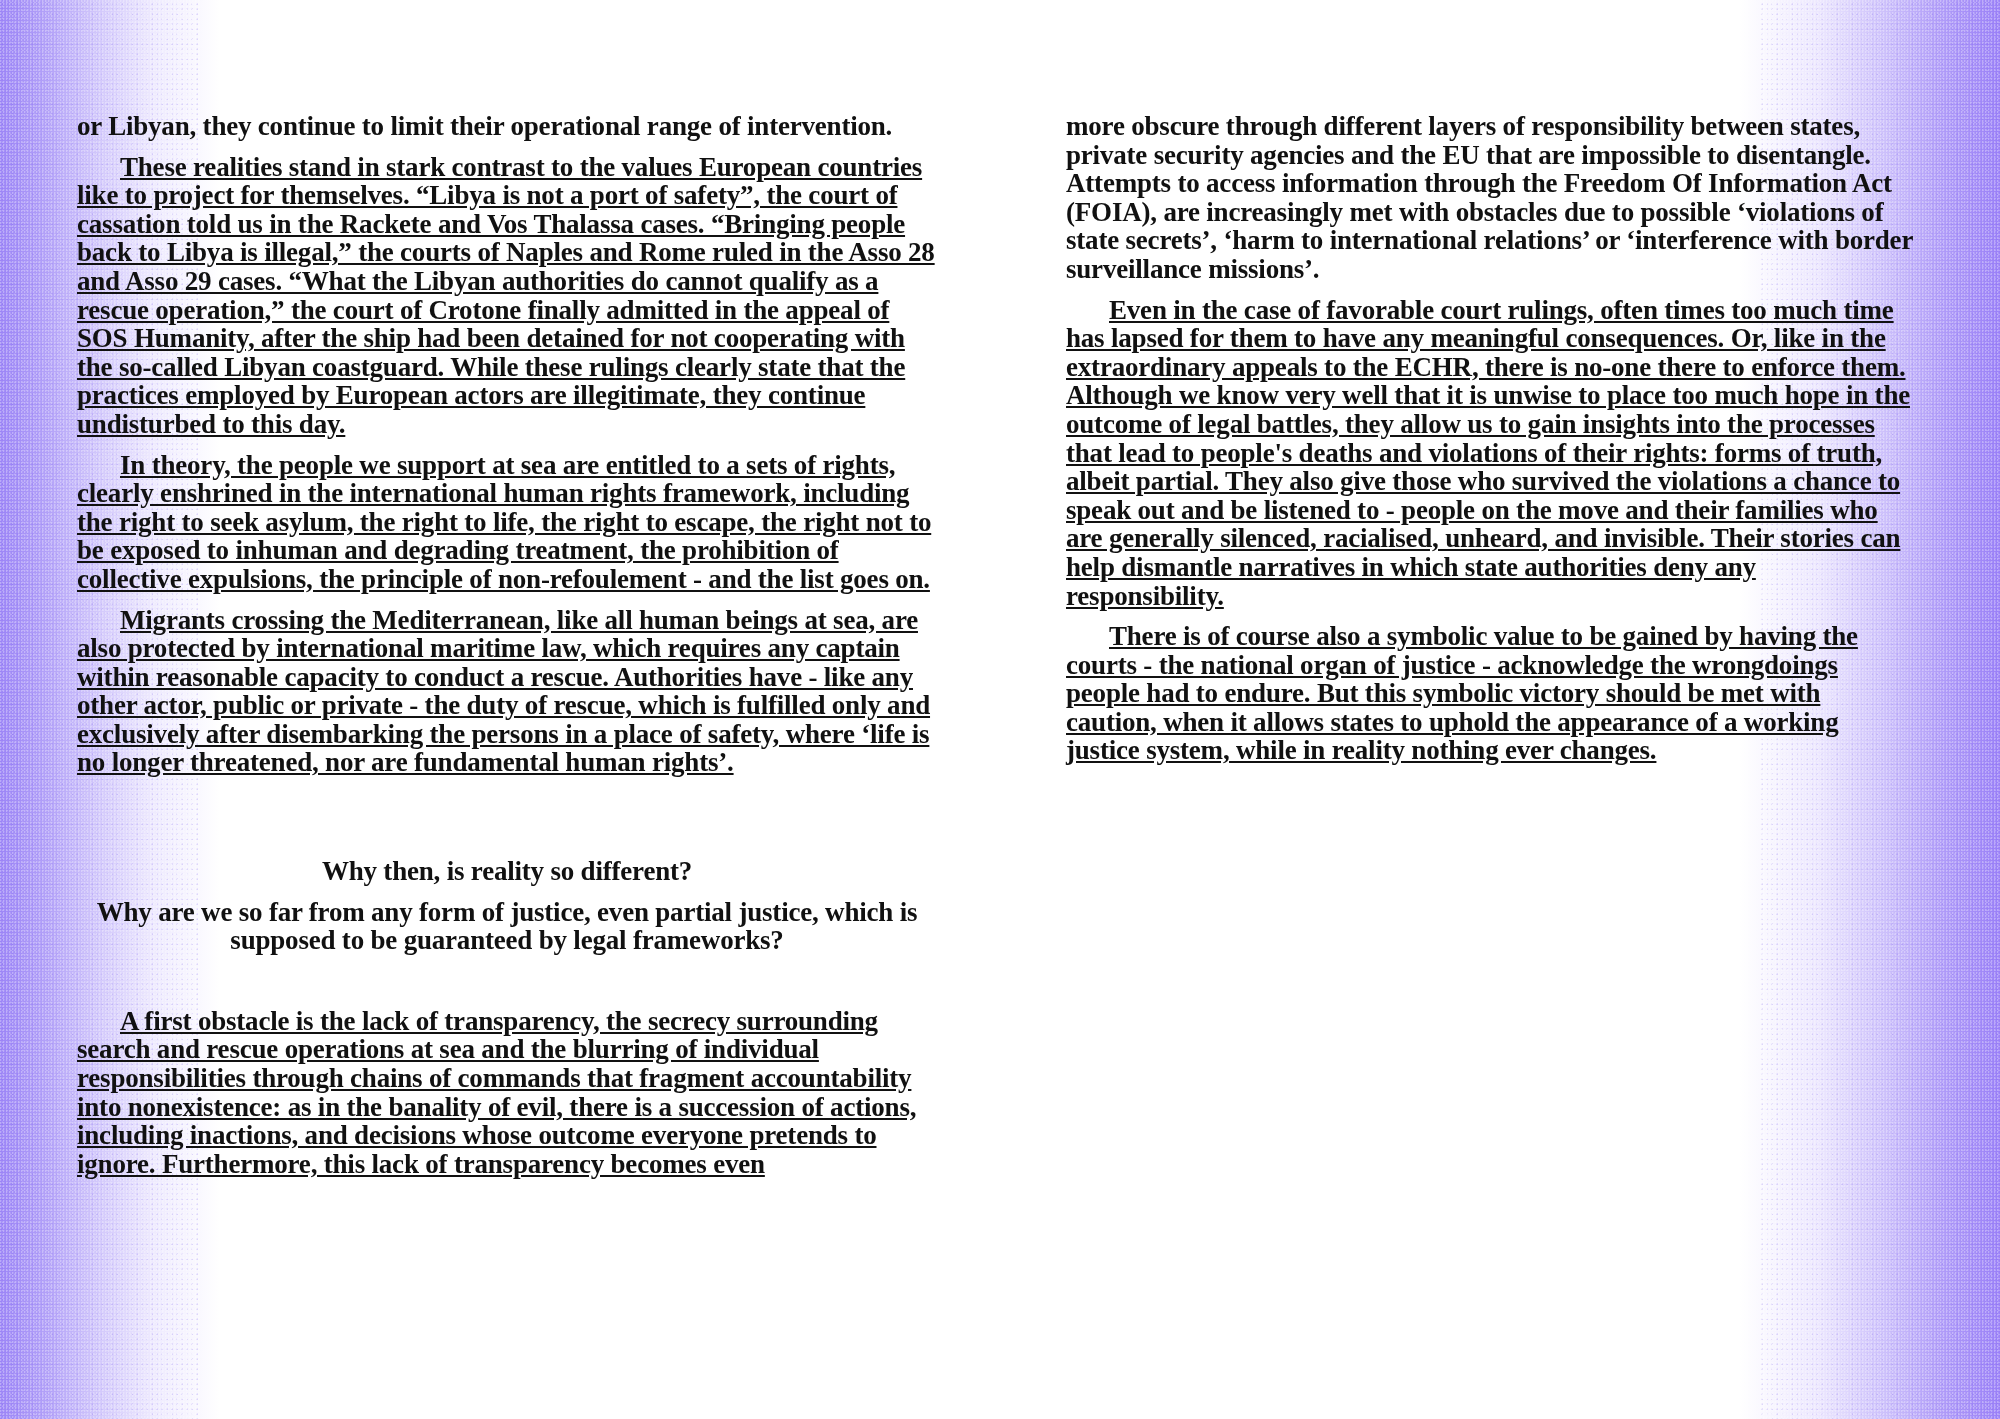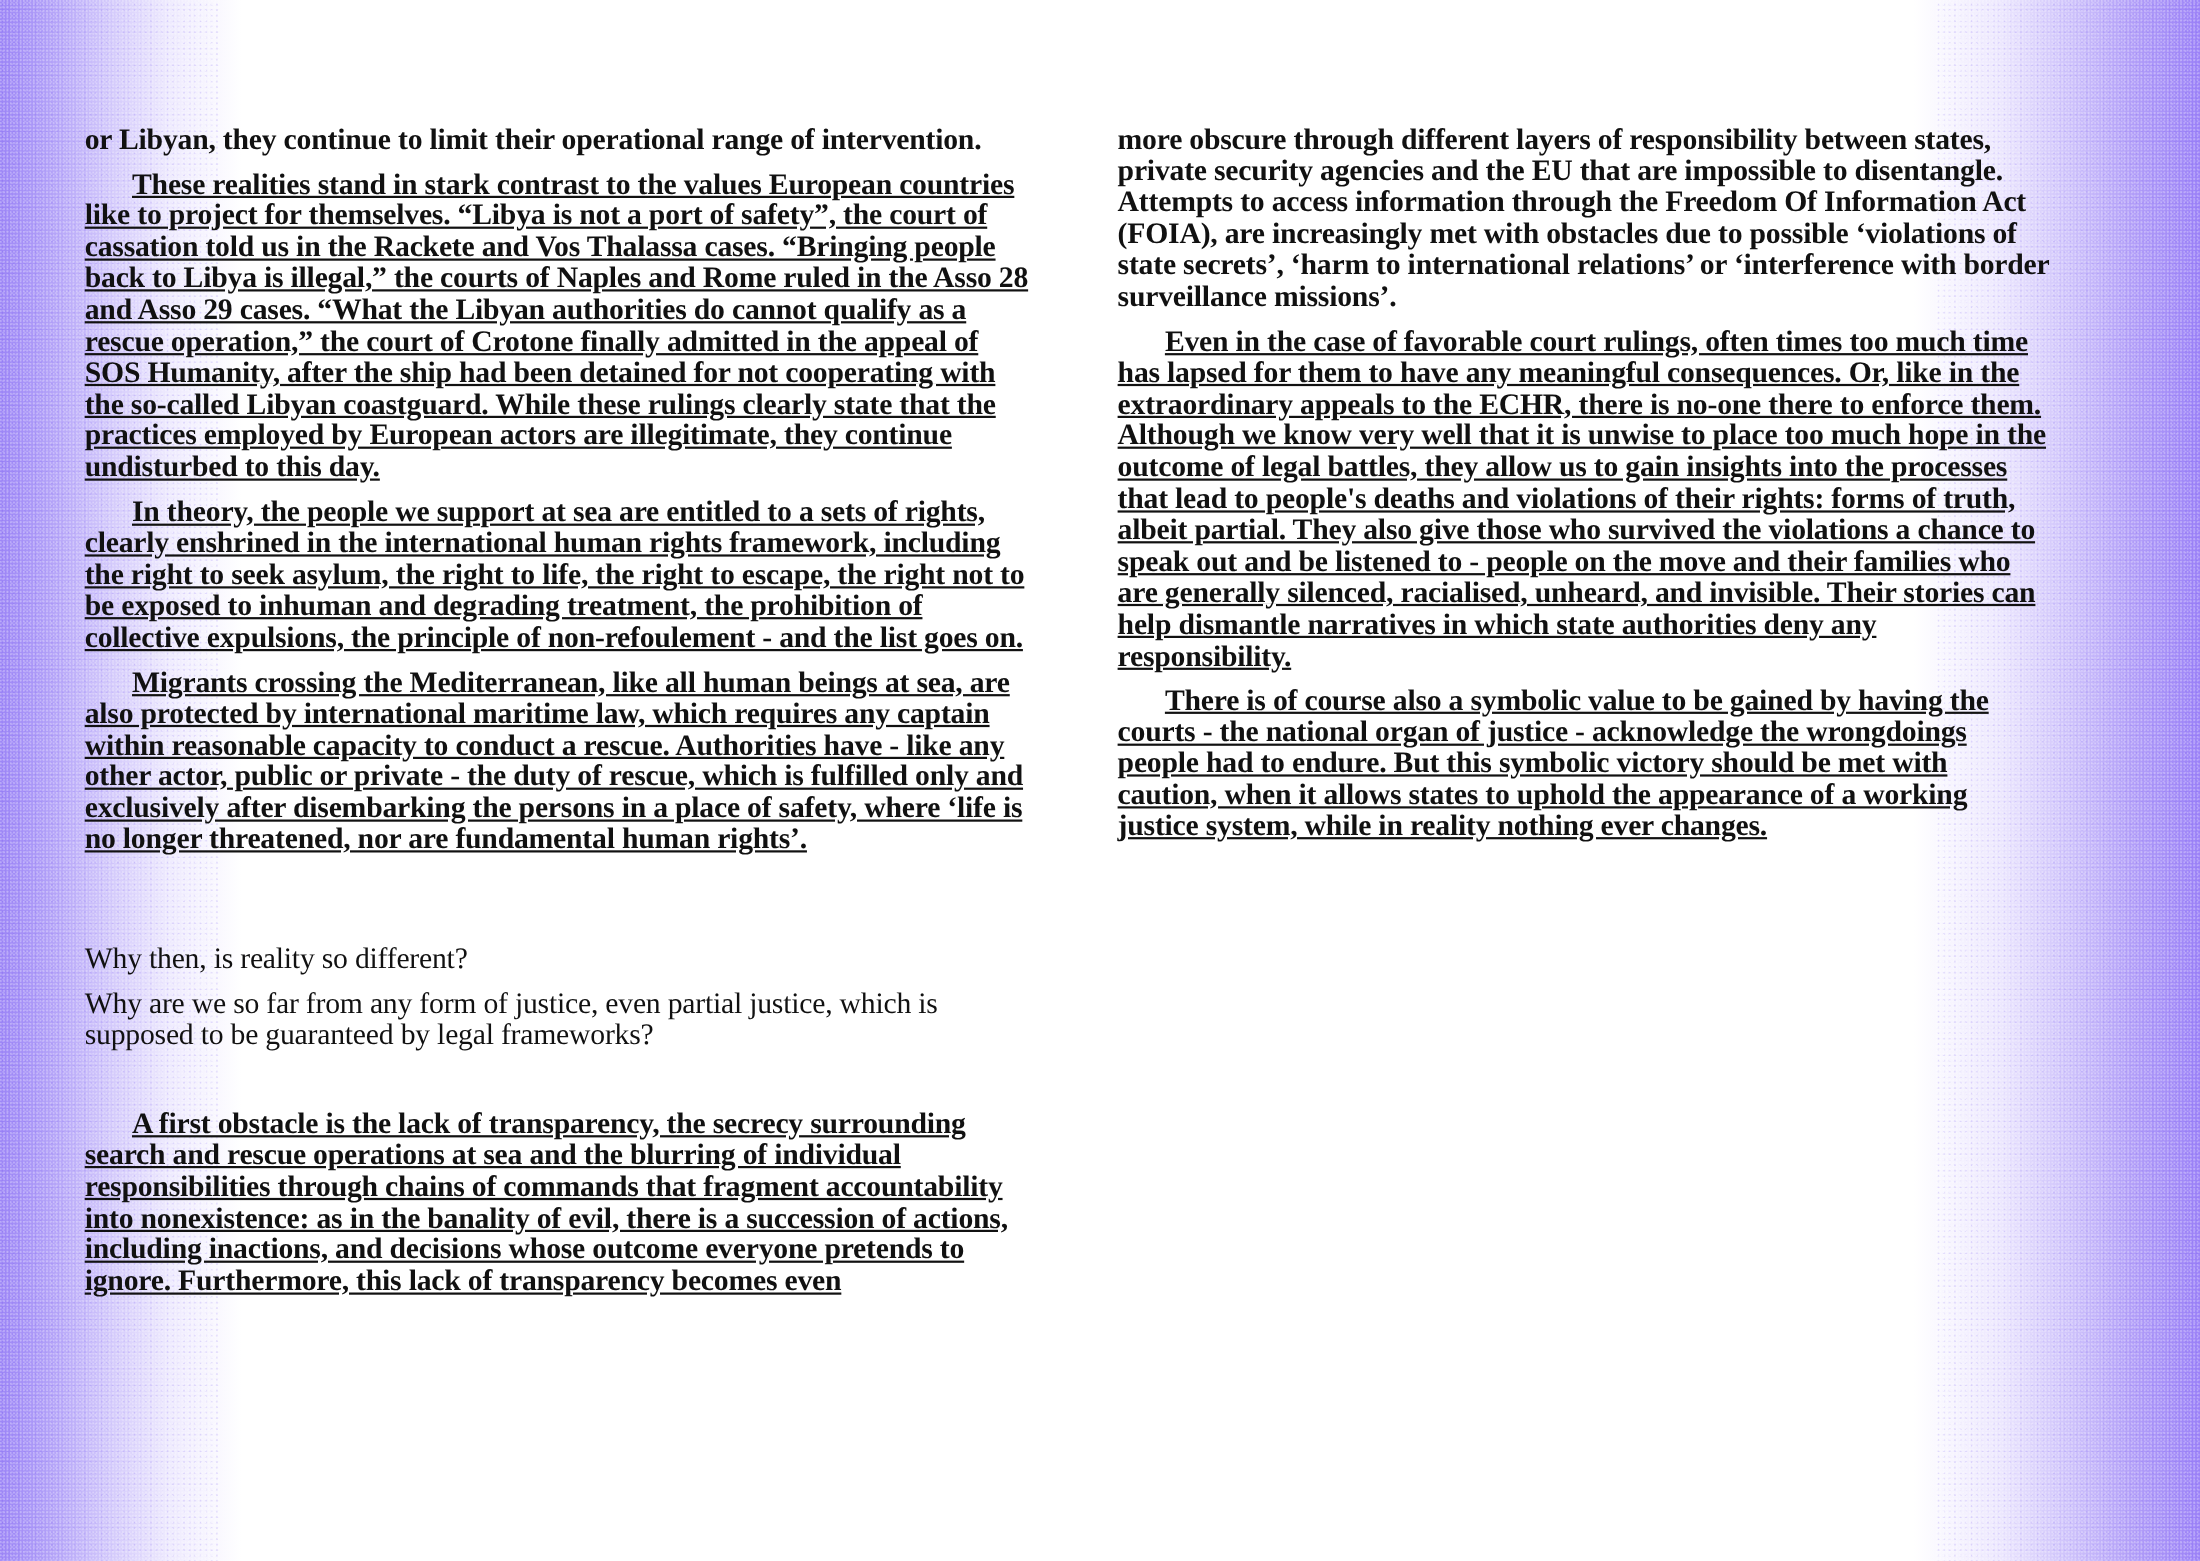--- a/index.html
+++ b/index.html
@@ -52,32 +52,33 @@
 
     .column {
       position: absolute;
       top: 112px;
       font-size: 27px;
       line-height: 28.6px;
       font-weight: bold;
       letter-spacing: -0.2px;
     }
     .col-left { left: 77px; width: 860px; }
-    .col-right { left: 1016px; width: 850px; }
+    .col-right { left: 1066px; width: 850px; }
 
     .para {
       margin: 0 0 12px 0;
       text-indent: 0;
     }
     .para.indent { text-indent: 43px; text-decoration: underline; }
     .para.no-indent { text-indent: 0; }
     .gap-after-big { margin-bottom: 80px; }
     .heading {
       margin: 0 0 12px 0;
-      font-weight: normal;
+      font-weight: bold;
+      text-align: center;
     }
     .heading.last { margin-bottom: 52px; }
   </style>
 </head>
 <body>
 
 <div class="edge-left"></div>
 <div class="noise left"></div>
 <div class="edge-right"></div>
 <div class="noise right"></div>

